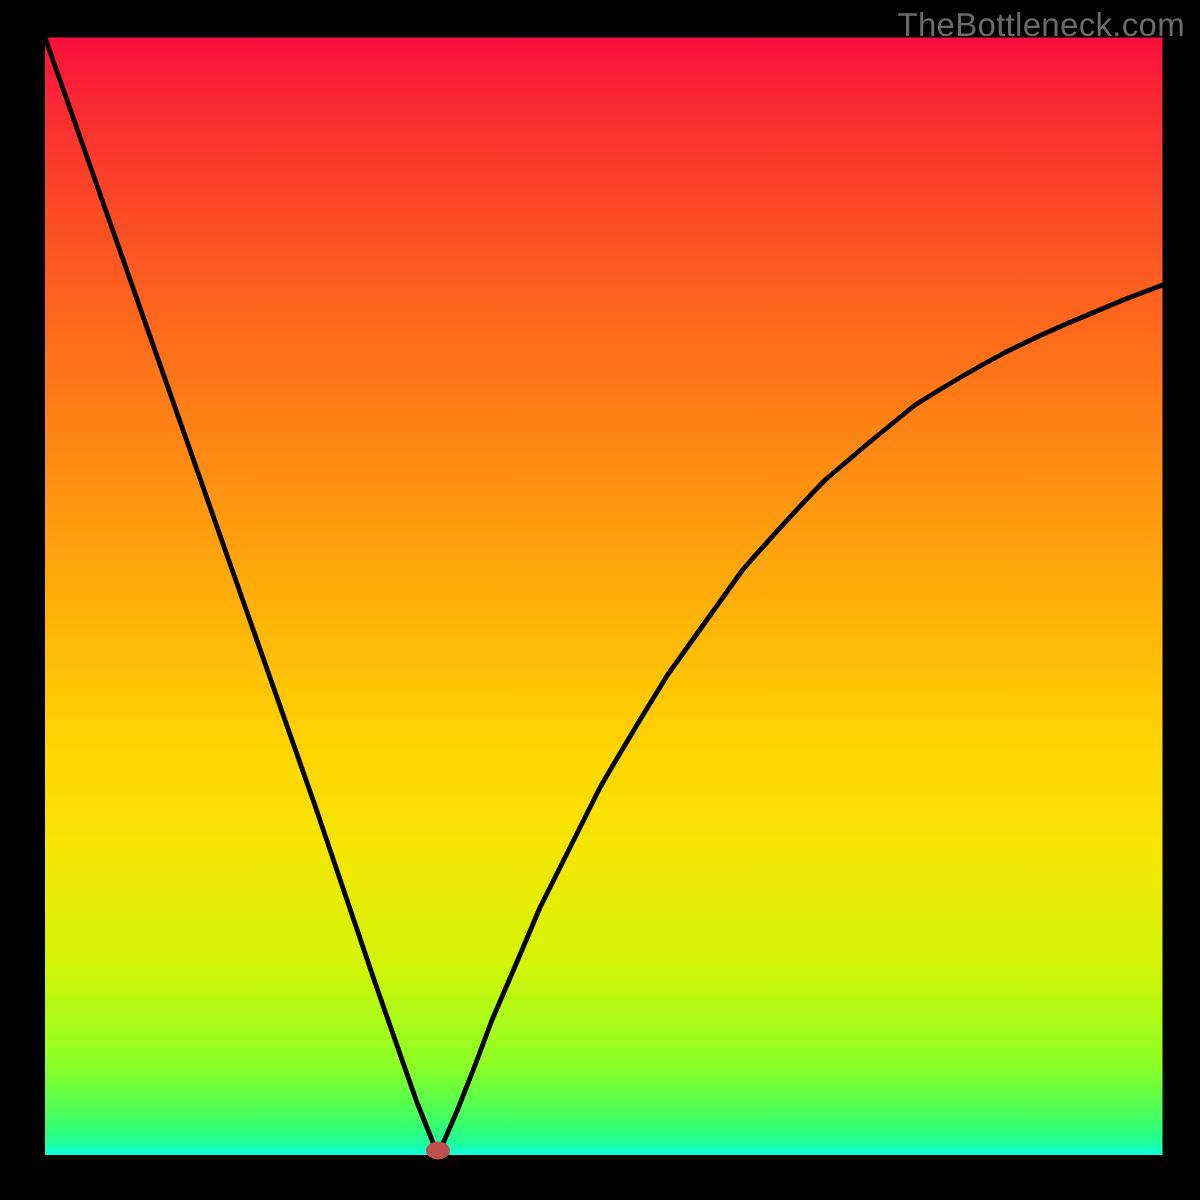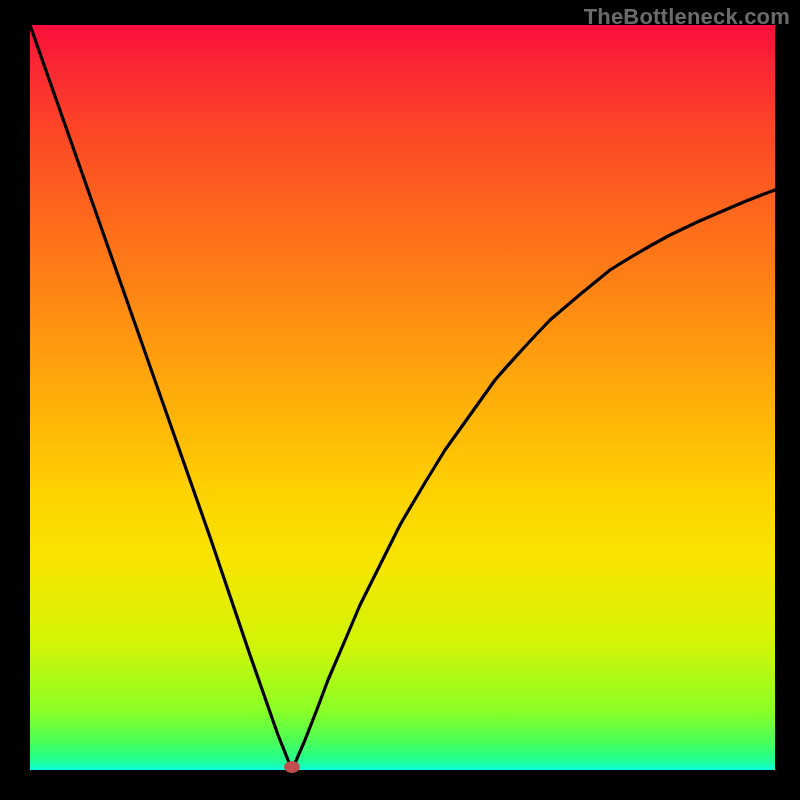--- a/index.html
+++ b/index.html
@@ -10,21 +10,21 @@
     background: #000;
     position: relative;
   }
   .watermark {
     position: absolute;
     top: 4px;
     right: 10px;
     color: #6b6b6b;
     font-family: Arial, Helvetica, sans-serif;
     font-size: 22px;
-    font-weight: 700;
+    font-weight: 400;
     letter-spacing: 0.2px;
   }
   
   .plot {
     position: absolute;
     left: 30px;
     top: 25px;
     width: 745px;   
     height: 745px;  
     background: linear-gradient(to bottom,

